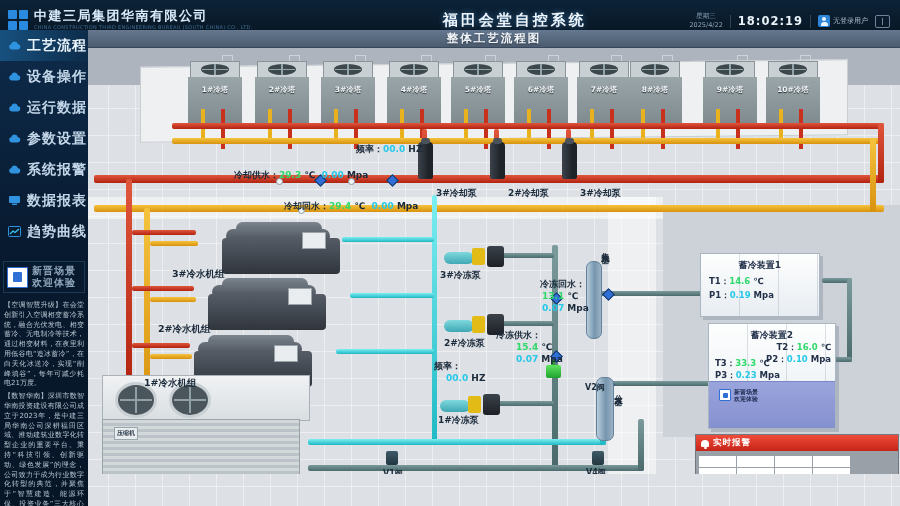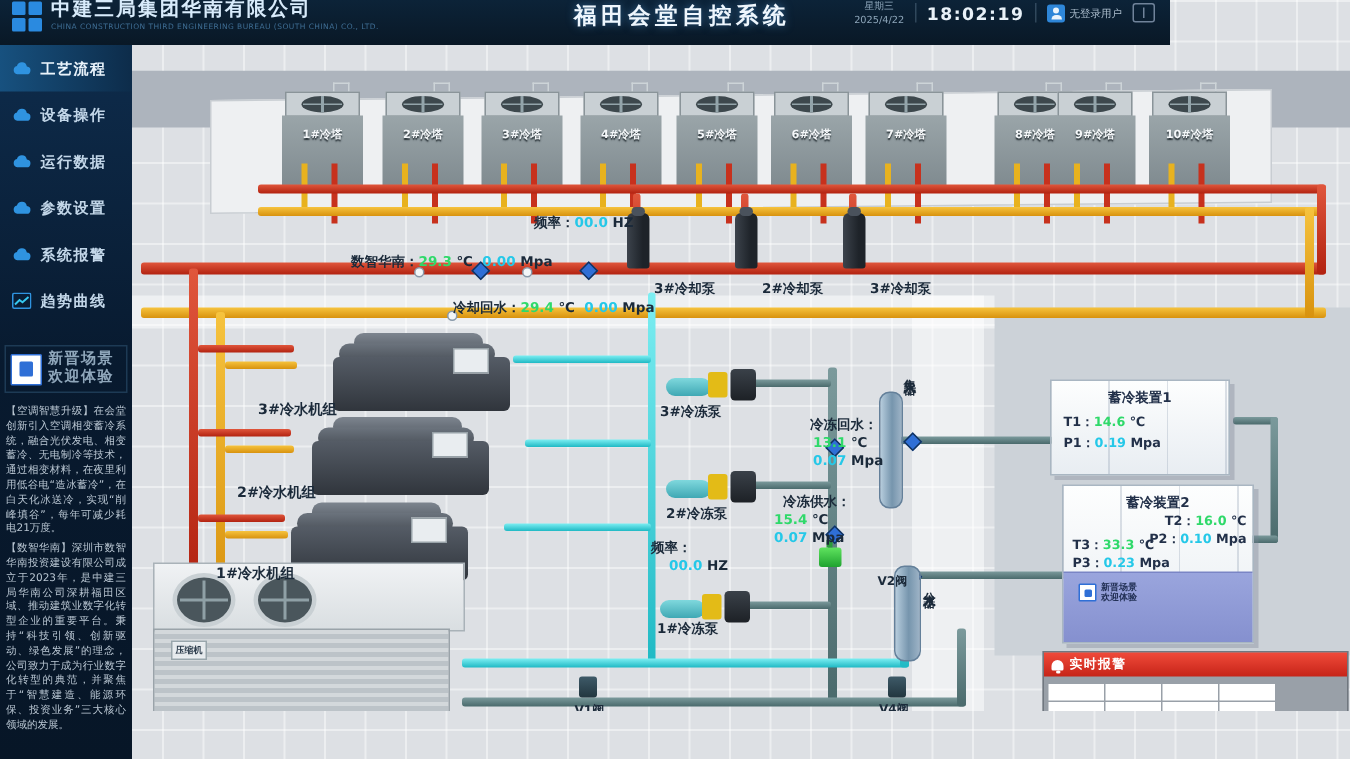--- a/index.html
+++ b/index.html
@@ -2,21 +2,21 @@
 <html><head>
 <meta charset="utf-8">
 <style>
   html,body{margin:0;padding:0;background:#222}
   .screen{position:relative;width:900px;height:506px;overflow:hidden;font-family:"DejaVu Sans","Liberation Sans",sans-serif;
     background:
       linear-gradient(90deg,rgba(255,255,255,.45) 1px,transparent 1px) 0 0/27px 27px,
       linear-gradient(rgba(255,255,255,.45) 1px,transparent 1px) 0 0/27px 27px,
       #dde0e4;}
   
-  .hd{position:absolute;top:0;left:0;width:780px;height:30px;background:linear-gradient(180deg,#0c2338,#091826);display:flex;align-items:flex-start;z-index:8}
+  .hd{position:absolute;top:0;left:0;width:900px;height:30px;background:linear-gradient(180deg,#0c2338,#091826);display:flex;align-items:flex-end;z-index:8}
   .hd-l{display:flex;align-items:center;gap:6px;padding-left:8px;width:332px}
   .logo{width:20px;height:20px;display:grid;grid-template-columns:1fr 1fr;grid-template-rows:1fr 1fr;gap:2px}
   .logo div{background:#2a8ae0;border-radius:1px}
   .co-n{font-size:13px;font-weight:bold;color:#d8ebfb;letter-spacing:1.5px;line-height:1}
   .co-e{font-size:5px;color:#3e6d93;white-space:nowrap;margin-top:2px;letter-spacing:.3px}
   .hd-c{flex:1;text-align:center}
   .hd-t{font-size:15px;font-weight:bold;color:#eef6fd;letter-spacing:3px;text-shadow:0 0 6px rgba(90,170,240,.55)}
   .hd-r{display:flex;align-items:center;gap:7px;padding-right:10px}
   .dt div{font-size:6.5px;line-height:1.35;color:#8ea6ba;text-align:center}
   .sep{width:1px;height:13px;background:rgba(160,190,215,.25)}
@@ -27,21 +27,21 @@
   .uic::after{content:"";position:absolute;bottom:1.5px;left:2.5px;width:7px;height:3.5px;border-radius:3px 3px 0 0;background:#eaf4fc}
   .usr span{font-size:7px;color:#aebfcf}
   .xic{width:13px;height:11px;border:1.5px solid #70839a;border-radius:2px;position:relative;cursor:pointer}
   .xic::after{content:"";position:absolute;top:2px;bottom:2px;left:50%;width:1.5px;margin-left:-1px;background:#70839a}
   
   .sub{position:absolute;top:30px;left:88px;width:812px;height:17px;background:linear-gradient(180deg,#65788f,#4b5b6f);display:flex;align-items:center;justify-content:center;border-bottom:1px solid #39465a;z-index:7}
   .sub span{font-size:11.5px;font-weight:bold;color:#f2f6fa;letter-spacing:2px;text-shadow:0 1px 2px rgba(0,0,0,.4)}
   
   .side{position:absolute;top:30px;left:0;width:88px;height:476px;background:linear-gradient(180deg,#0e2c4c,#081a2f 45%,#071627);z-index:8}
   .mi{height:31px;display:flex;align-items:center;gap:6px;padding-left:8px;cursor:pointer}
-  .mi span{font-size:10px;font-weight:bold;color:#c2d6e8;letter-spacing:1px}
+  .mi span{font-size:14px;font-weight:bold;color:#c2d6e8;letter-spacing:1px}
   .mi.act{background:linear-gradient(90deg,#17517f,#0d2c4a)}
   .mi.act span{color:#eaf4fc}
   .sb-bdg{margin:14px 3px 6px 3px;padding:3px;border:1px solid #1d3a55;display:flex;align-items:center;gap:4px}
   .bdg-i{background:#fff;border:1px solid #2f6fd6;display:grid;place-items:center;border-radius:1px}
   .bdg-i::before{content:"";background:#2f6fd6;width:50%;height:50%;border-radius:1px}
   .bdg-i.lg{width:19px;height:19px}
   .bdg-i.sm{width:10px;height:10px}
   .sb-bdg .bt{font-size:10px;font-weight:bold;line-height:1.2;color:#8fa6ba;letter-spacing:1px}
   .info{padding:2px 4px;font-size:7px;line-height:1.4;color:#b9c6d2;text-align:justify}
   .info p{margin:0 0 3px 0}
@@ -147,20 +147,23 @@
       <span class="tm">18:02:19</span>
       <div class="sep"></div>
       <div class="usr">
         <div class="uic"></div>
         <span>无登录用户</span>
       </div>
       <div class="xic"></div>
     </div>
   </div>
 
+  <div class="sub">
+    <span>整体工艺流程图</span>
+  </div>
 
   <div class="side">
     <div class="mi act">
         <svg width="13" height="11" viewBox="0 0 13 11">
           <path d="M3.5 9.5h6a2.6 2.6 0 0 0 .4-5.2A3.4 3.4 0 0 0 3.3 4 2.8 2.8 0 0 0 3.5 9.5z" fill="#2f93e0"></path>
         </svg>
         <span>工艺流程</span>
       </div>
     <div class="mi">
         <svg width="13" height="11" viewBox="0 0 13 11">
@@ -178,20 +181,27 @@
         <svg width="13" height="11" viewBox="0 0 13 11">
           <path d="M3.5 9.5h6a2.6 2.6 0 0 0 .4-5.2A3.4 3.4 0 0 0 3.3 4 2.8 2.8 0 0 0 3.5 9.5z" fill="#2f93e0"></path>
         </svg>
         <span>参数设置</span>
       </div>
     <div class="mi">
         <svg width="13" height="11" viewBox="0 0 13 11">
           <path d="M3.5 9.5h6a2.6 2.6 0 0 0 .4-5.2A3.4 3.4 0 0 0 3.3 4 2.8 2.8 0 0 0 3.5 9.5z" fill="#2f93e0"></path>
         </svg>
         <span>系统报警</span>
+      </div>
+    <div class="mi">
+        <svg width="13" height="11" viewBox="0 0 13 11">
+          <rect x="1" y="1" width="11" height="7" rx="1" fill="#2f93e0"></rect>
+          <rect x="4" y="8.5" width="5" height="1.5" fill="#2f93e0"></rect>
+        </svg>
+        <span>数据报表</span>
       </div>
     <div class="mi">
         <svg width="13" height="11" viewBox="0 0 13 11">
           <rect x="0.5" y="0.5" width="12" height="10" rx="1" fill="none" stroke="#2f93e0"></rect>
           <polyline points="2,8 5,5 7,6.5 11,3" fill="none" stroke="#35c8f0" stroke-width="1.3"></polyline>
         </svg>
         <span>趋势曲线</span>
       </div>
     <div class="sb-bdg">
       <div class="bdg-i lg"></div>
@@ -276,21 +286,21 @@
     <div class="tower" style="left:489px">
         <div class="mast"></div>
         <div class="ttop">
           <div class="fan"></div>
         </div>
         <div class="tfront"></div>
         <div class="st-y"></div>
         <div class="st-r"></div>
         <div class="tlb">7#冷塔</div>
       </div>
-    <div class="tower" style="left:575px">
+    <div class="tower" style="left:540px">
         <div class="mast"></div>
         <div class="ttop">
           <div class="fan"></div>
         </div>
         <div class="tfront"></div>
         <div class="st-y"></div>
         <div class="st-r"></div>
         <div class="tlb">8#冷塔</div>
       </div>
     <div class="tower" style="left:615px">
@@ -449,37 +459,37 @@
           <div></div>
           <div></div>
           <div></div>
           <div></div>
           <div></div>
           <div></div>
       </div>
     </div>
 
     <div class="lb" style="left:268px;top:97px"><span>频率：</span><span class="valc">00.0</span> <span>HZ</span></div>
-    <div class="lb" style="left:146px;top:123px"><span>数智华南：</span><span class="valg">29.3</span> <span>℃</span>&nbsp;&nbsp;<span class="valc">0.00</span> <span>Mpa</span></div>
-    <div class="lb" style="left:214px;top:154px"><span>冷却回水：</span><span class="valg">29.4</span> <span>℃</span>&nbsp;&nbsp;<span class="valc">0.00</span> <span>Mpa</span></div>
+    <div class="lb" style="left:146px;top:123px"><span>冷却供水：</span><span class="valg">29.3</span> <span>℃</span>&nbsp;&nbsp;<span class="valc">0.00</span> <span>Mpa</span></div>
+    <div class="lb" style="left:196px;top:154px"><span>冷却回水：</span><span class="valg">29.4</span> <span>℃</span>&nbsp;&nbsp;<span class="valc">0.00</span> <span>Mpa</span></div>
     <div class="lb" style="left:348px;top:141px">3#冷却泵</div>
     <div class="lb" style="left:420px;top:141px">2#冷却泵</div>
     <div class="lb" style="left:492px;top:141px">3#冷却泵</div>
     <div class="lb" style="left:84px;top:221px;font-size:9.5px">3#冷水机组</div>
     <div class="lb" style="left:70px;top:276px;font-size:9.5px">2#冷水机组</div>
     <div class="lb" style="left:56px;top:330px;font-size:9.5px">1#冷水机组</div>
     <div class="lb" style="left:352px;top:223px">3#冷冻泵</div>
     <div class="lb" style="left:356px;top:291px">2#冷冻泵</div>
     <div class="lb" style="left:350px;top:368px">1#冷冻泵</div>
     <div class="lb" style="left:346px;top:314px">频率：</div>
     <div class="lb" style="left:358px;top:326px"><span class="valc">00.0</span> <span>HZ</span></div>
     <div class="lb" style="left:452px;top:232px">冷冻回水：</div>
     <div class="lb" style="left:454px;top:244px"><span class="valg">13.1</span> <span>℃</span></div>
     <div class="lb" style="left:454px;top:256px"><span class="valc">0.07</span> <span>Mpa</span></div>
-    <div class="lb" style="left:434px;top:283px">冷冻供水：</div>
+    <div class="lb" style="left:408px;top:283px">冷冻供水：</div>
     <div class="lb" style="left:428px;top:295px"><span class="valg">15.4</span> <span>℃</span></div>
     <div class="lb" style="left:428px;top:307px"><span class="valc">0.07</span> <span>Mpa</span></div>
     <div class="vt" style="left:512px;top:198px">集水器</div>
     <div class="vt" style="left:525px;top:340px">分水器</div>
     <div class="lb" style="left:497px;top:336px;font-size:8px">V2阀</div>
     <div class="lb" style="left:295px;top:422px;font-size:8px">V1阀</div>
     <div class="lb" style="left:498px;top:421px;font-size:8px">V4阀</div>
   </div>
 </div>
 

